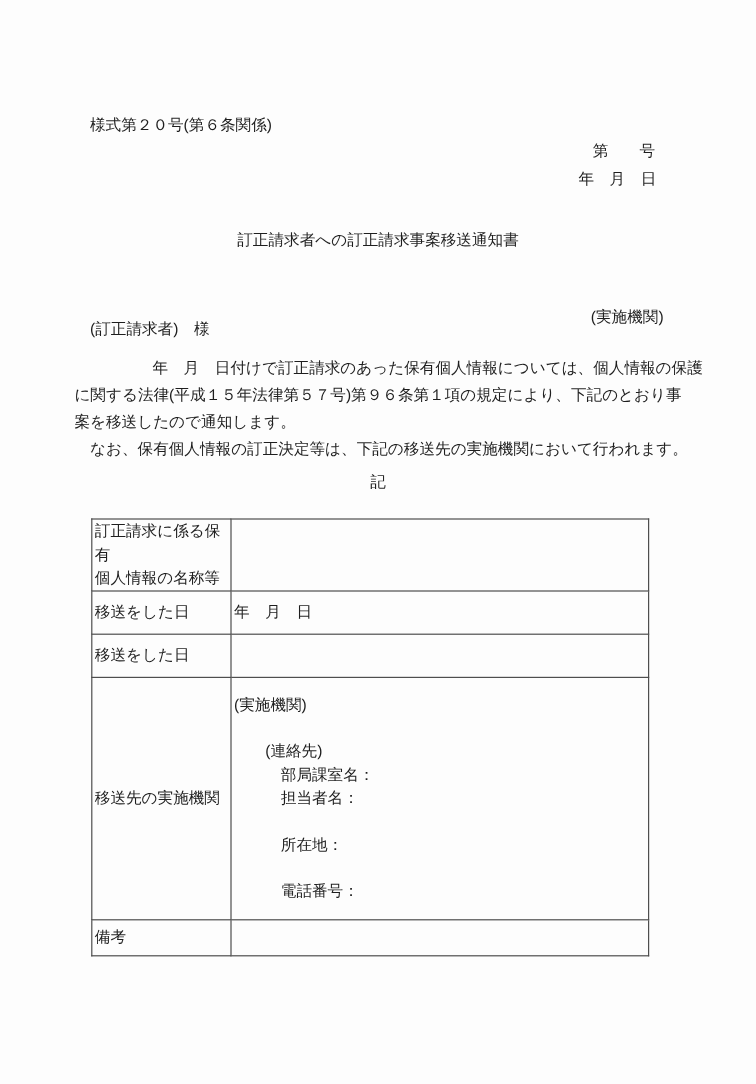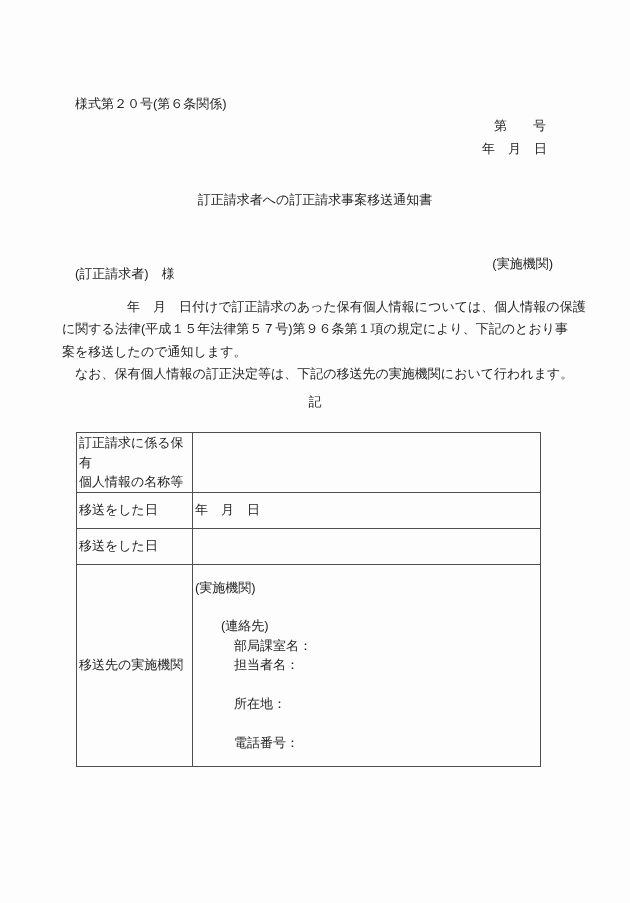--- a/index.html
+++ b/index.html
@@ -105,16 +105,20 @@
         <td class="val-multi">(実施機関)
 
 　　(連絡先)
 　　　部局課室名：
 　　　担当者名：
 
 　　　所在地：
 
 　　　電話番号：</td>
       </tr>
+      <tr class="r5">
+        <td>備考</td>
+        <td></td>
+      </tr>
     </tbody>
   </table>
 
 </div>
 
 </body></html>

